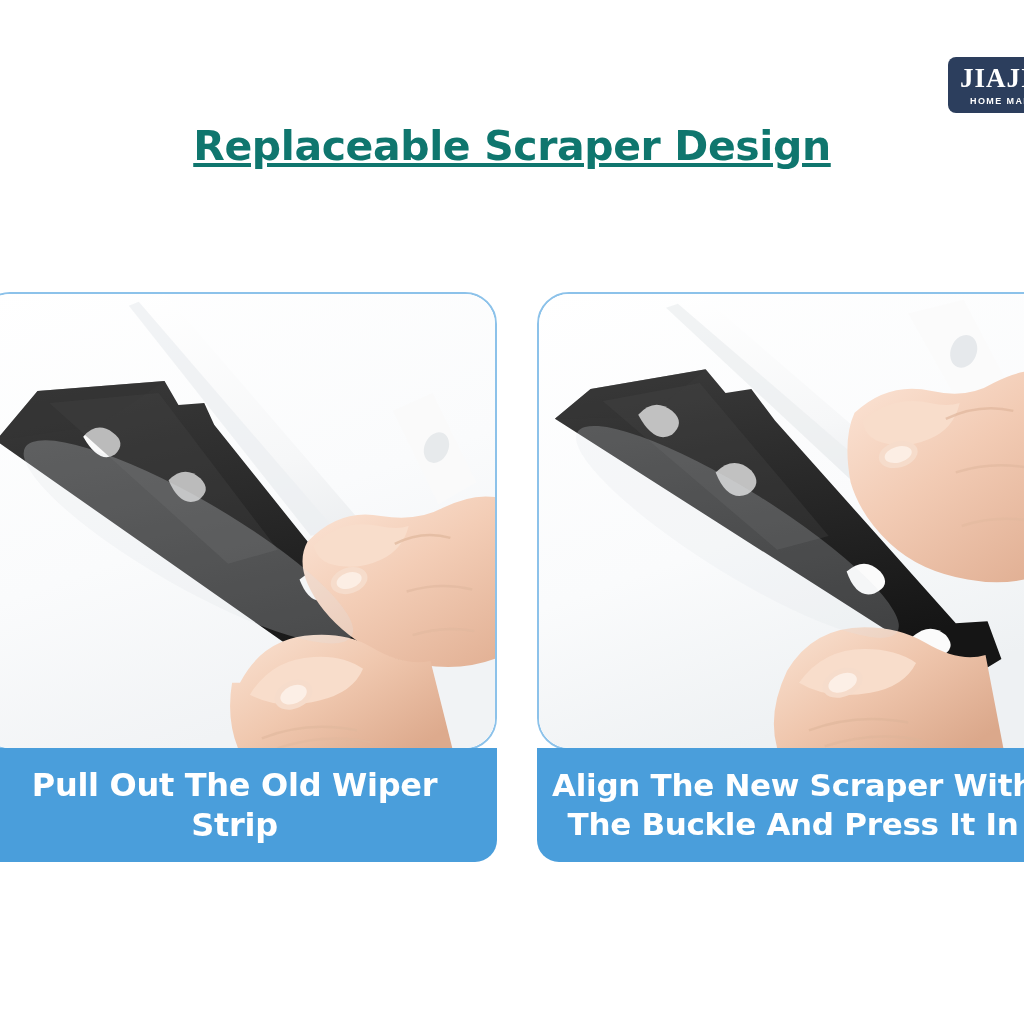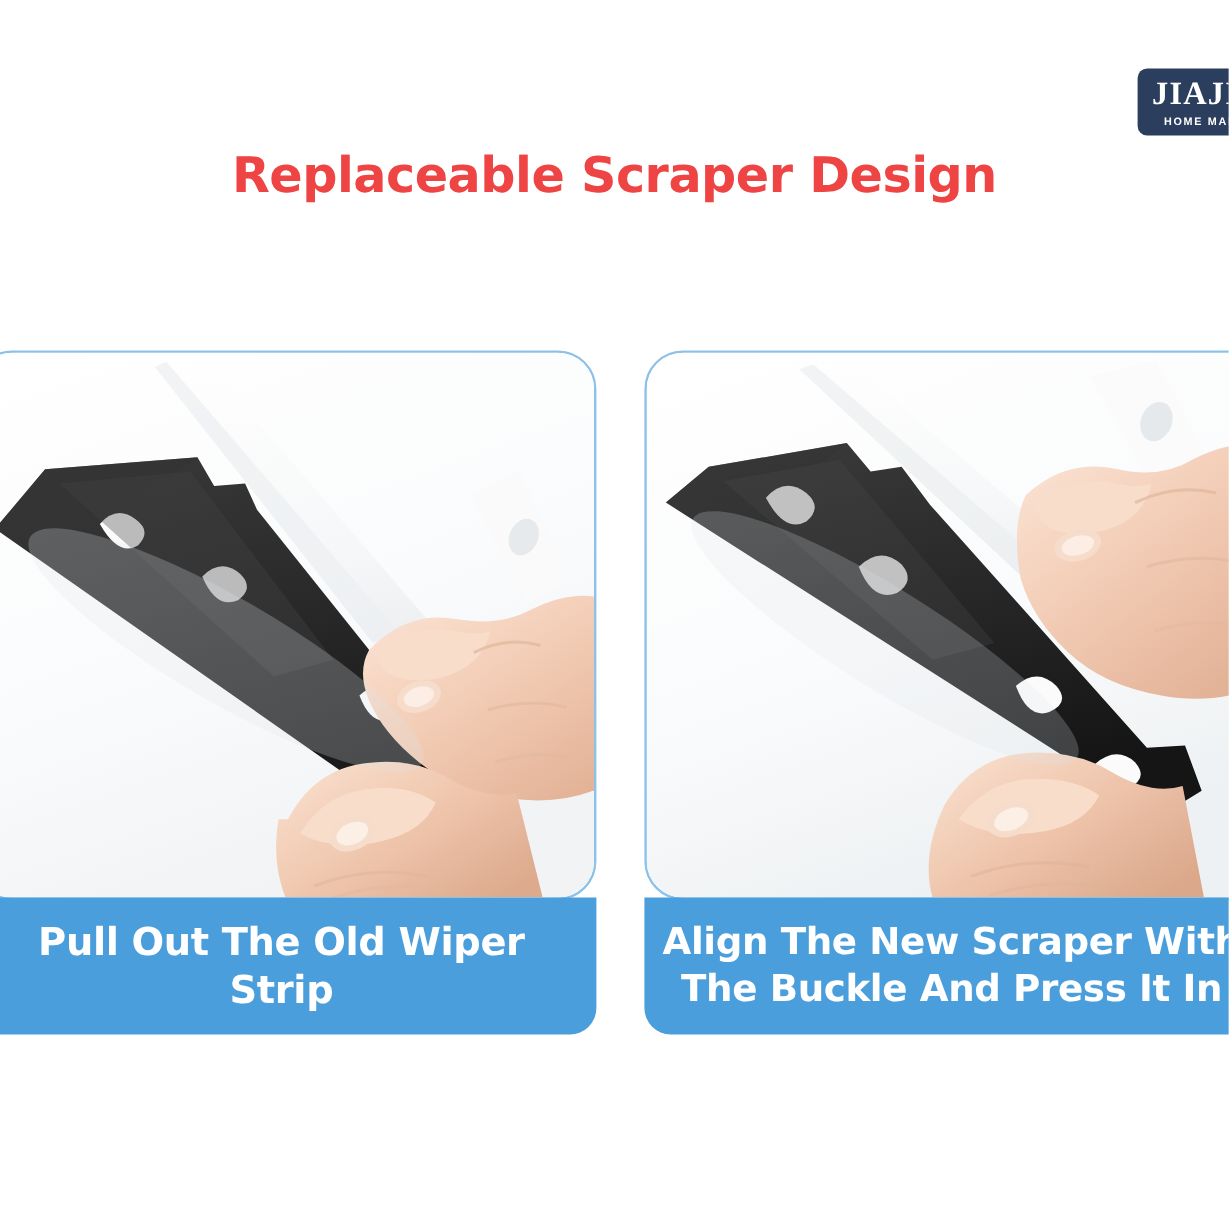--- a/index.html
+++ b/index.html
@@ -65,22 +65,23 @@
   .page-title {
     position: absolute;
     left: 0;
     top: 122px;
     width: 1024px;
     text-align: center;
     font-family: "DejaVu Sans", sans-serif;
     font-weight: 700;
     font-size: 41px;
     letter-spacing: -0.4px;
-    color: #ef4444;
+    color: #0f766e;
     white-space: nowrap;
+    text-decoration: underline;
   }
 
   
   .panel {
     position: absolute;
     top: 292px;
     height: 458px;
     background: #ffffff;
     border: 2px solid #8cc2ea;
     border-radius: 32px;

